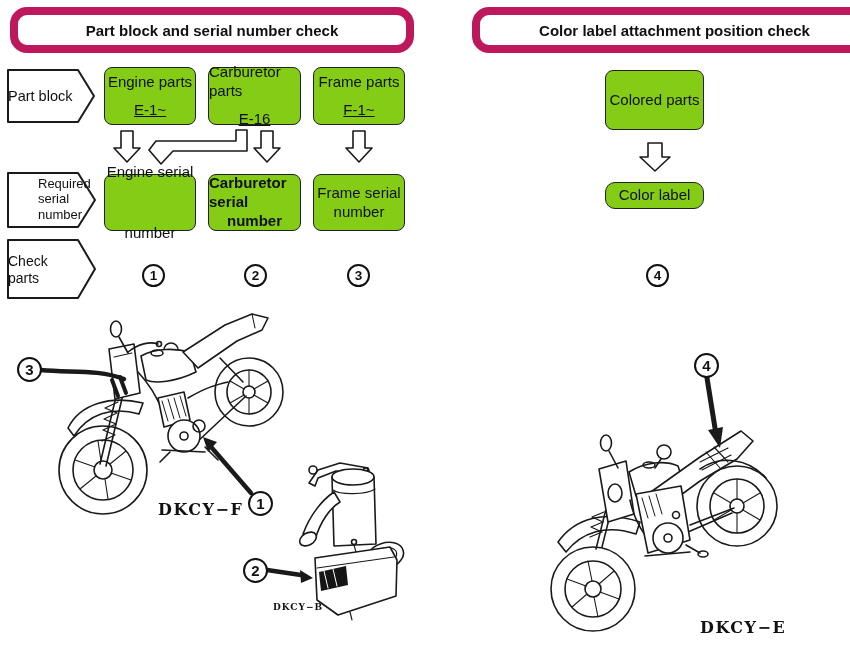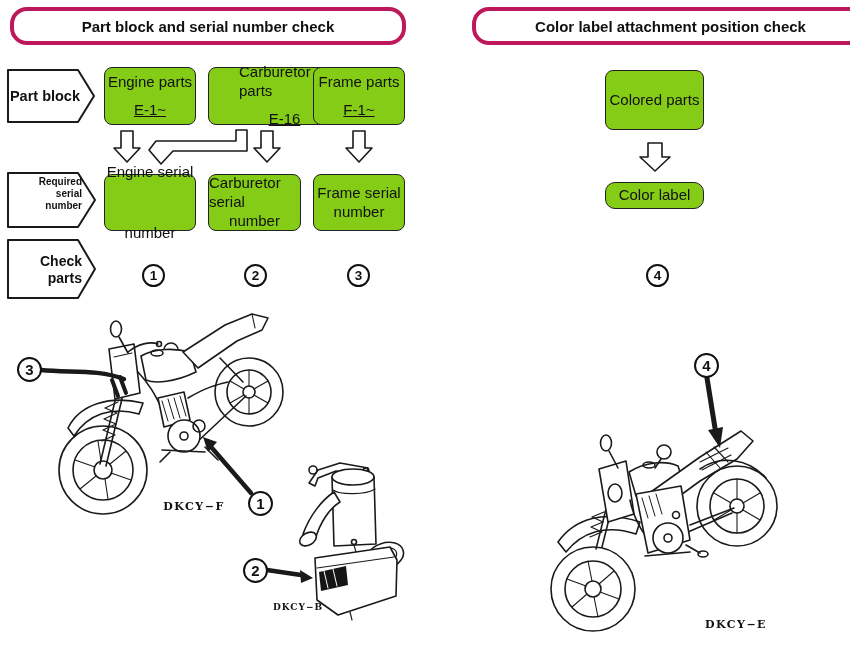--- a/index.html
+++ b/index.html
@@ -1,36 +1,36 @@
 <!DOCTYPE html>
 <html><head>
 <meta charset="utf-8">
 <style>
   html,body{margin:0;padding:0;background:#fff;}
   .canvas{position:relative;width:850px;height:646px;background:#fff;overflow:hidden;
           font-family:"Liberation Sans",sans-serif;color:#111;}
   .art{position:absolute;inset:0;z-index:1;}
-  .hdr{position:absolute;z-index:2;border:4px solid #be185d;border-radius:17px;
+  .hdr{position:absolute;z-index:2;border:8px solid #be185d;border-radius:17px;
        display:flex;align-items:center;justify-content:center;
        font-weight:bold;font-size:15px;background:#fff;}
   .hdr-left{left:10px;top:7px;width:388px;height:30px;}
   .hdr-right{left:472px;top:7px;width:389px;height:30px;}
   .fbox{position:absolute;z-index:2;border:1.7px solid #222;border-radius:8px;background:#84cc16;
         display:flex;flex-direction:column;align-items:center;justify-content:center;
         text-align:left;font-size:15px;line-height:1.25;}
   .fbox .l1{display:block}
   .part .l2{margin-top:9px;text-decoration:underline;}
-  .plabel{position:absolute;z-index:3;font-weight:bold;text-align:right;}
+  .plabel{position:absolute;z-index:3;font-weight:normal;text-align:left;}
   .plabel span{display:block;}
   .cnum{position:absolute;z-index:3;border:2px solid #111;border-radius:50%;background:#fff;
         display:flex;align-items:center;justify-content:center;font-weight:bold;}
   .cnum.flow{width:19px;height:19px;font-size:13.5px;}
   .cnum.fig{width:21px;height:21px;font-size:15px;border-width:2.4px;}
   .caption{position:absolute;z-index:3;font-family:"DejaVu Serif","Liberation Serif",serif;
-           font-weight:bold;font-size:11px;letter-spacing:1.5px;text-align:center;}
+           font-weight:bold;font-size:16px;letter-spacing:1.5px;text-align:center;}
   .caption.small{font-size:9px;letter-spacing:1px;}
 </style>
 </head>
 <body>
 
 <div class="canvas">
 
   <svg class="art" width="850" height="646" viewBox="0 0 850 646" fill="none" stroke="#1a1a1a" stroke-width="1.6" stroke-linecap="round" stroke-linejoin="round">
 
     <g>
@@ -247,48 +247,48 @@
   <div class="hdr hdr-left">
     <span>Part block and serial number check</span>
   </div>
   <div class="hdr hdr-right">
     <span>Color label attachment position check</span>
   </div>
 
   <div class="plabel" style="left:8px;top:88px;width:72px;font-size:14.5px;">
     <span>Part block</span>
   </div>
-  <div class="plabel" style="left:8px;top:176px;width:74px;font-size:10px;line-height:1.18;">
+  <div class="plabel" style="left:8px;top:176px;width:74px;font-size:13px;line-height:1.18;padding-left:30px;">
     <span>Required</span>
     <span>serial</span>
     <span>number</span>
   </div>
   <div class="plabel" style="left:8px;top:253px;width:74px;font-size:14px;line-height:1.2;">
     <span>Check</span>
     <span>parts</span>
   </div>
 
   <div class="fbox part" style="left:104px;top:67px;width:90px;height:56px;">
     <span class="l1">Engine parts</span>
     <span class="l2">E-1~</span>
   </div>
-  <div class="fbox part" style="left:208px;top:67px;width:91px;height:56px;padding-left:30px;">
+  <div class="fbox part" style="left:208px;top:67px;width:91px;height:56px;">
     <span class="l1">Carburetor parts</span>
     <span class="l2">E-16</span>
   </div>
   <div class="fbox part" style="left:313px;top:67px;width:90px;height:56px;">
     <span class="l1">Frame parts</span>
     <span class="l2">F-1~</span>
   </div>
 
   <div class="fbox" style="left:104px;top:174px;width:90px;height:55px;gap:42px;">
     <span>Engine serial</span>
     <span>number</span>
   </div>
-  <div class="fbox" style="left:208px;top:174px;width:91px;height:55px;">
+  <div class="fbox" style="left:208px;top:174px;width:91px;height:55px;font-weight:bold;">
     <span>Carburetor serial</span>
     <span>number</span>
   </div>
   <div class="fbox" style="left:313px;top:174px;width:90px;height:55px;">
     <span>Frame serial</span>
     <span>number</span>
   </div>
 
   <div class="fbox" style="left:605px;top:182px;width:97px;height:25px;border-radius:10px;">
     <span>Color label</span>

